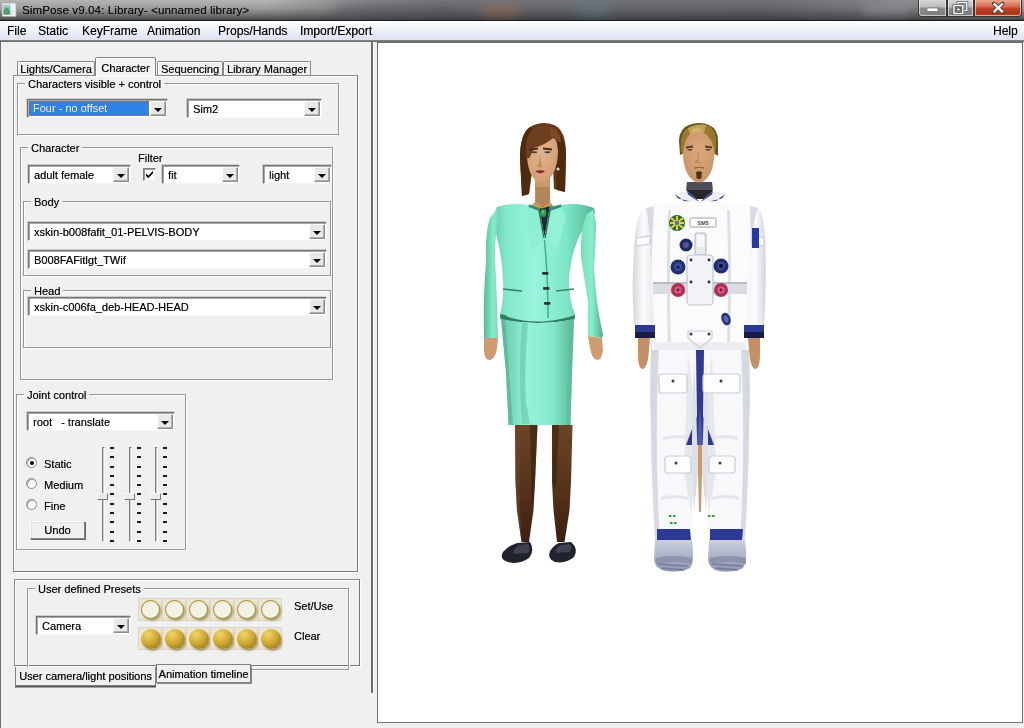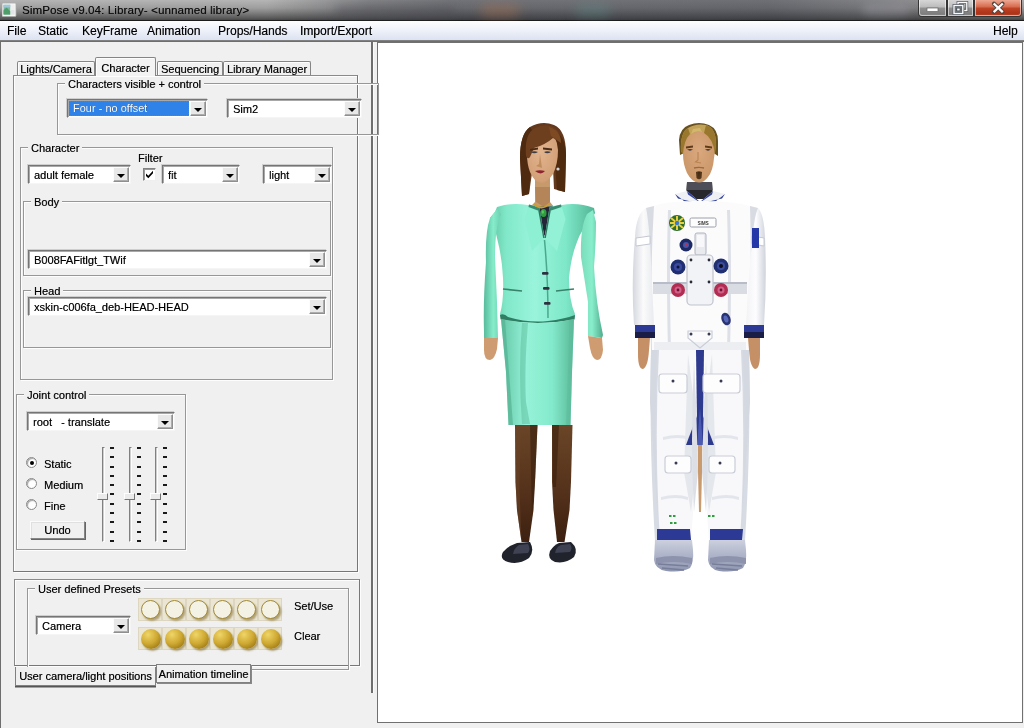--- a/index.html
+++ b/index.html
@@ -79,21 +79,21 @@
 <div id="main">
 <div id="rightpanel"></div>
 <div id="leftpanel" style="position:absolute;left:0;top:0;width:374px;height:686px;">
 <div style="position:absolute;left:370px;top:0px;width:1.5px;height:651px;background:#6e6e6e;"></div>
       <div style="position:absolute;left:371.5px;top:0px;width:1.5px;height:651px;background:#fafafa;"></div>
 <div class="tab" style="left:16px;top:19px;width:78px;height:14px;font-size:11px;padding-top:1px;">Lights/Camera</div>
 <div class="tab" style="left:94px;top:15px;width:61px;height:19px;font-size:11px;padding-top:4px;background:#f3f3f3;z-index:3;">Character</div>
 <div class="tab" style="left:156px;top:19px;width:66px;height:14px;font-size:11px;padding-top:1px;">Sequencing</div>
 <div class="tab" style="left:222px;top:19px;width:88px;height:14px;font-size:11px;padding-top:1px;">Library Manager</div>
 <div class="pane" style="left:12px;top:33px;width:345px;height:497px;"></div>
-<div class="grp" style="left:16px;top:41px;width:322px;height:52px;margin-left:40px;">
+<div class="grp" style="left:16px;top:41px;width:322px;height:52px;">
         <span class="lbl">Characters visible + control</span>
 <div class="combo sel" style="left:9px;top:15px;width:141px;">
           <span class="fld"></span>
           <span class="tx">Four - no offset</span>
           <span class="db"></span>
         </div>
 <div class="combo" style="left:169px;top:15px;width:135px;">
           <span class="tx">Sim2</span>
           <span class="db"></span>
         </div>
@@ -114,20 +114,24 @@
           <span class="tx">fit</span>
           <span class="db"></span>
         </div>
 <div class="combo" style="left:230px;top:17px;width:69px;margin-left:12px;">
           <span class="tx">light</span>
           <span class="db"></span>
         </div>
 </div>
 <div class="grp" style="left:22px;top:159px;width:308px;height:75px;">
         <span class="lbl">Body</span>
+<div class="combo" style="left:4px;top:20px;width:299px;">
+          <span class="tx">xskin-b008fafit_01-PELVIS-BODY</span>
+          <span class="db"></span>
+        </div>
 <div class="combo" style="left:4px;top:48px;width:299px;">
           <span class="tx">B008FAFitlgt_TWif</span>
           <span class="db"></span>
         </div>
 </div>
 <div class="grp" style="left:22px;top:248px;width:308px;height:58px;">
         <span class="lbl">Head</span>
 <div class="combo" style="left:4px;top:6px;width:299px;">
           <span class="tx">xskin-c006fa_deb-HEAD-HEAD</span>
           <span class="db"></span>

